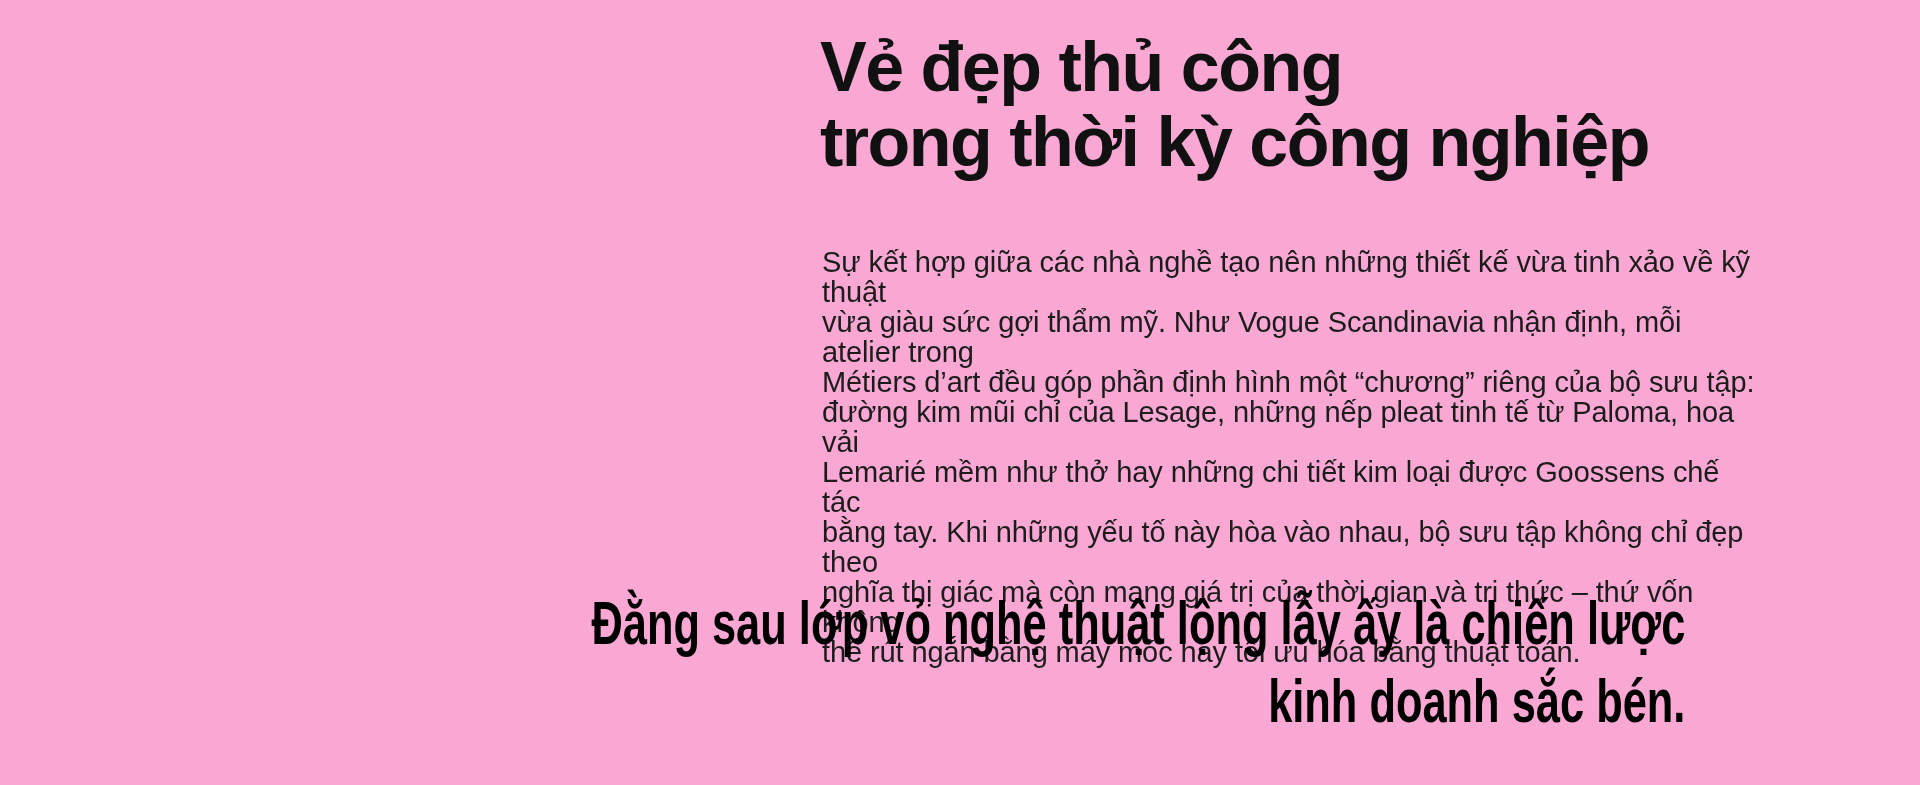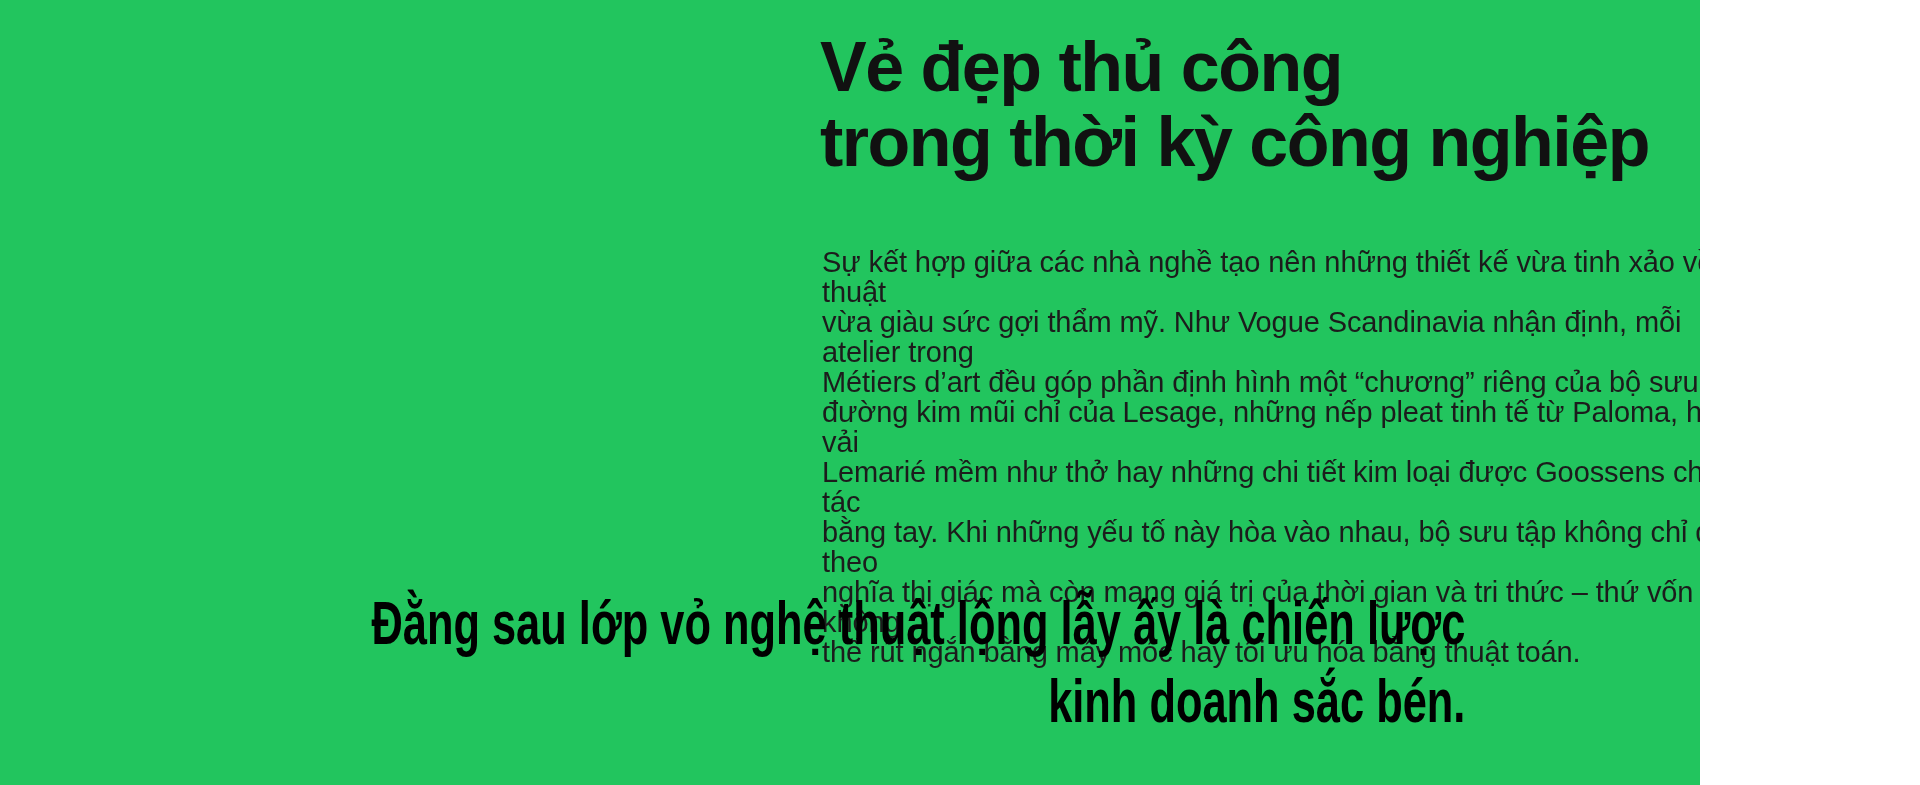--- a/index.html
+++ b/index.html
@@ -3,23 +3,23 @@
 <meta charset="utf-8">
 <title>Vẻ đẹp thủ công trong thời kỳ công nghiệp</title>
 <style>
   html, body {
     margin: 0;
     padding: 0;
     background: #ffffff;
   }
   .page {
     position: relative;
-    width: 1700px;
+    width: 1920px;
     height: 785px;
-    background: #22c55e;
+    background: #f9a8d4;
     overflow: hidden;
     font-family: "Liberation Sans", sans-serif;
     color: #111111;
     text-decoration: underline;
   }
   
   .article-heading {
     position: absolute;
     left: 820px;
     top: 30px;

